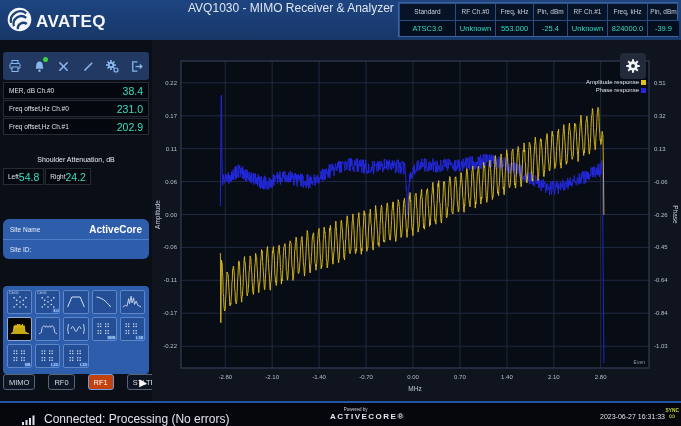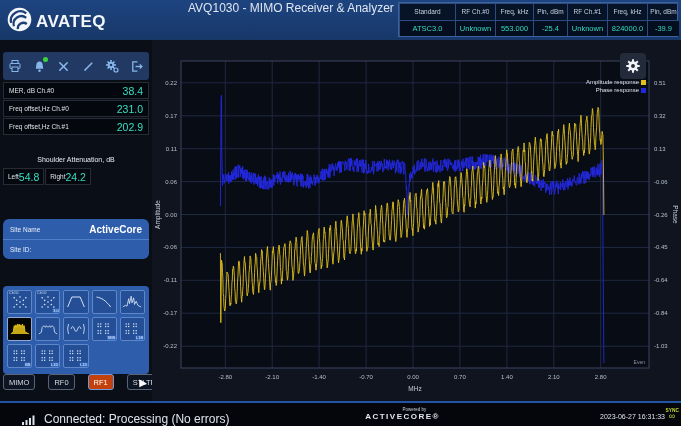--- a/index.html
+++ b/index.html
@@ -84,21 +84,21 @@
   #chart-legend { position:absolute; right:35px; top:38px; }
   .lg-row { display:flex; align-items:center; justify-content:flex-end; gap:2px;
     font-size:6px; line-height:8px; color:#dbe0ea; }
   .lg-swatch { width:5px; height:5px; }
 
   
   #statusbar { position:absolute; left:0; top:401px; width:681px; height:25px;
     background:#04060b; border-top:2px solid #2254a4; }
   #conn-text { position:absolute; left:44px; top:9px; font-size:12px; color:#dfe4eb; }
   #signal-icon { position:absolute; left:22px; top:8px; }
-  #powered { position:absolute; left:330px; top:3px; width:110px; text-align:right; }
+  #powered { position:absolute; left:330px; top:3px; width:110px; text-align:left; }
   #powered-by { font-size:6px; color:#cfd5df; transform:scale(.75); }
   #powered-brand { font-size:8px; letter-spacing:1.5px; font-weight:600; color:#e4e9f0; }
   #timestamp { position:absolute; right:16px; top:10px; font-size:7px; color:#dde2ea; }
   #sync { position:absolute; right:1px; top:4px; width:16px; text-align:center; color:#c9d832; }
   #sync-label { font-size:6px; font-weight:700; transform:scale(.8); }
   #sync-glyph { font-size:9px; line-height:7px; }
 </style>
 </head>
 <body>
 

